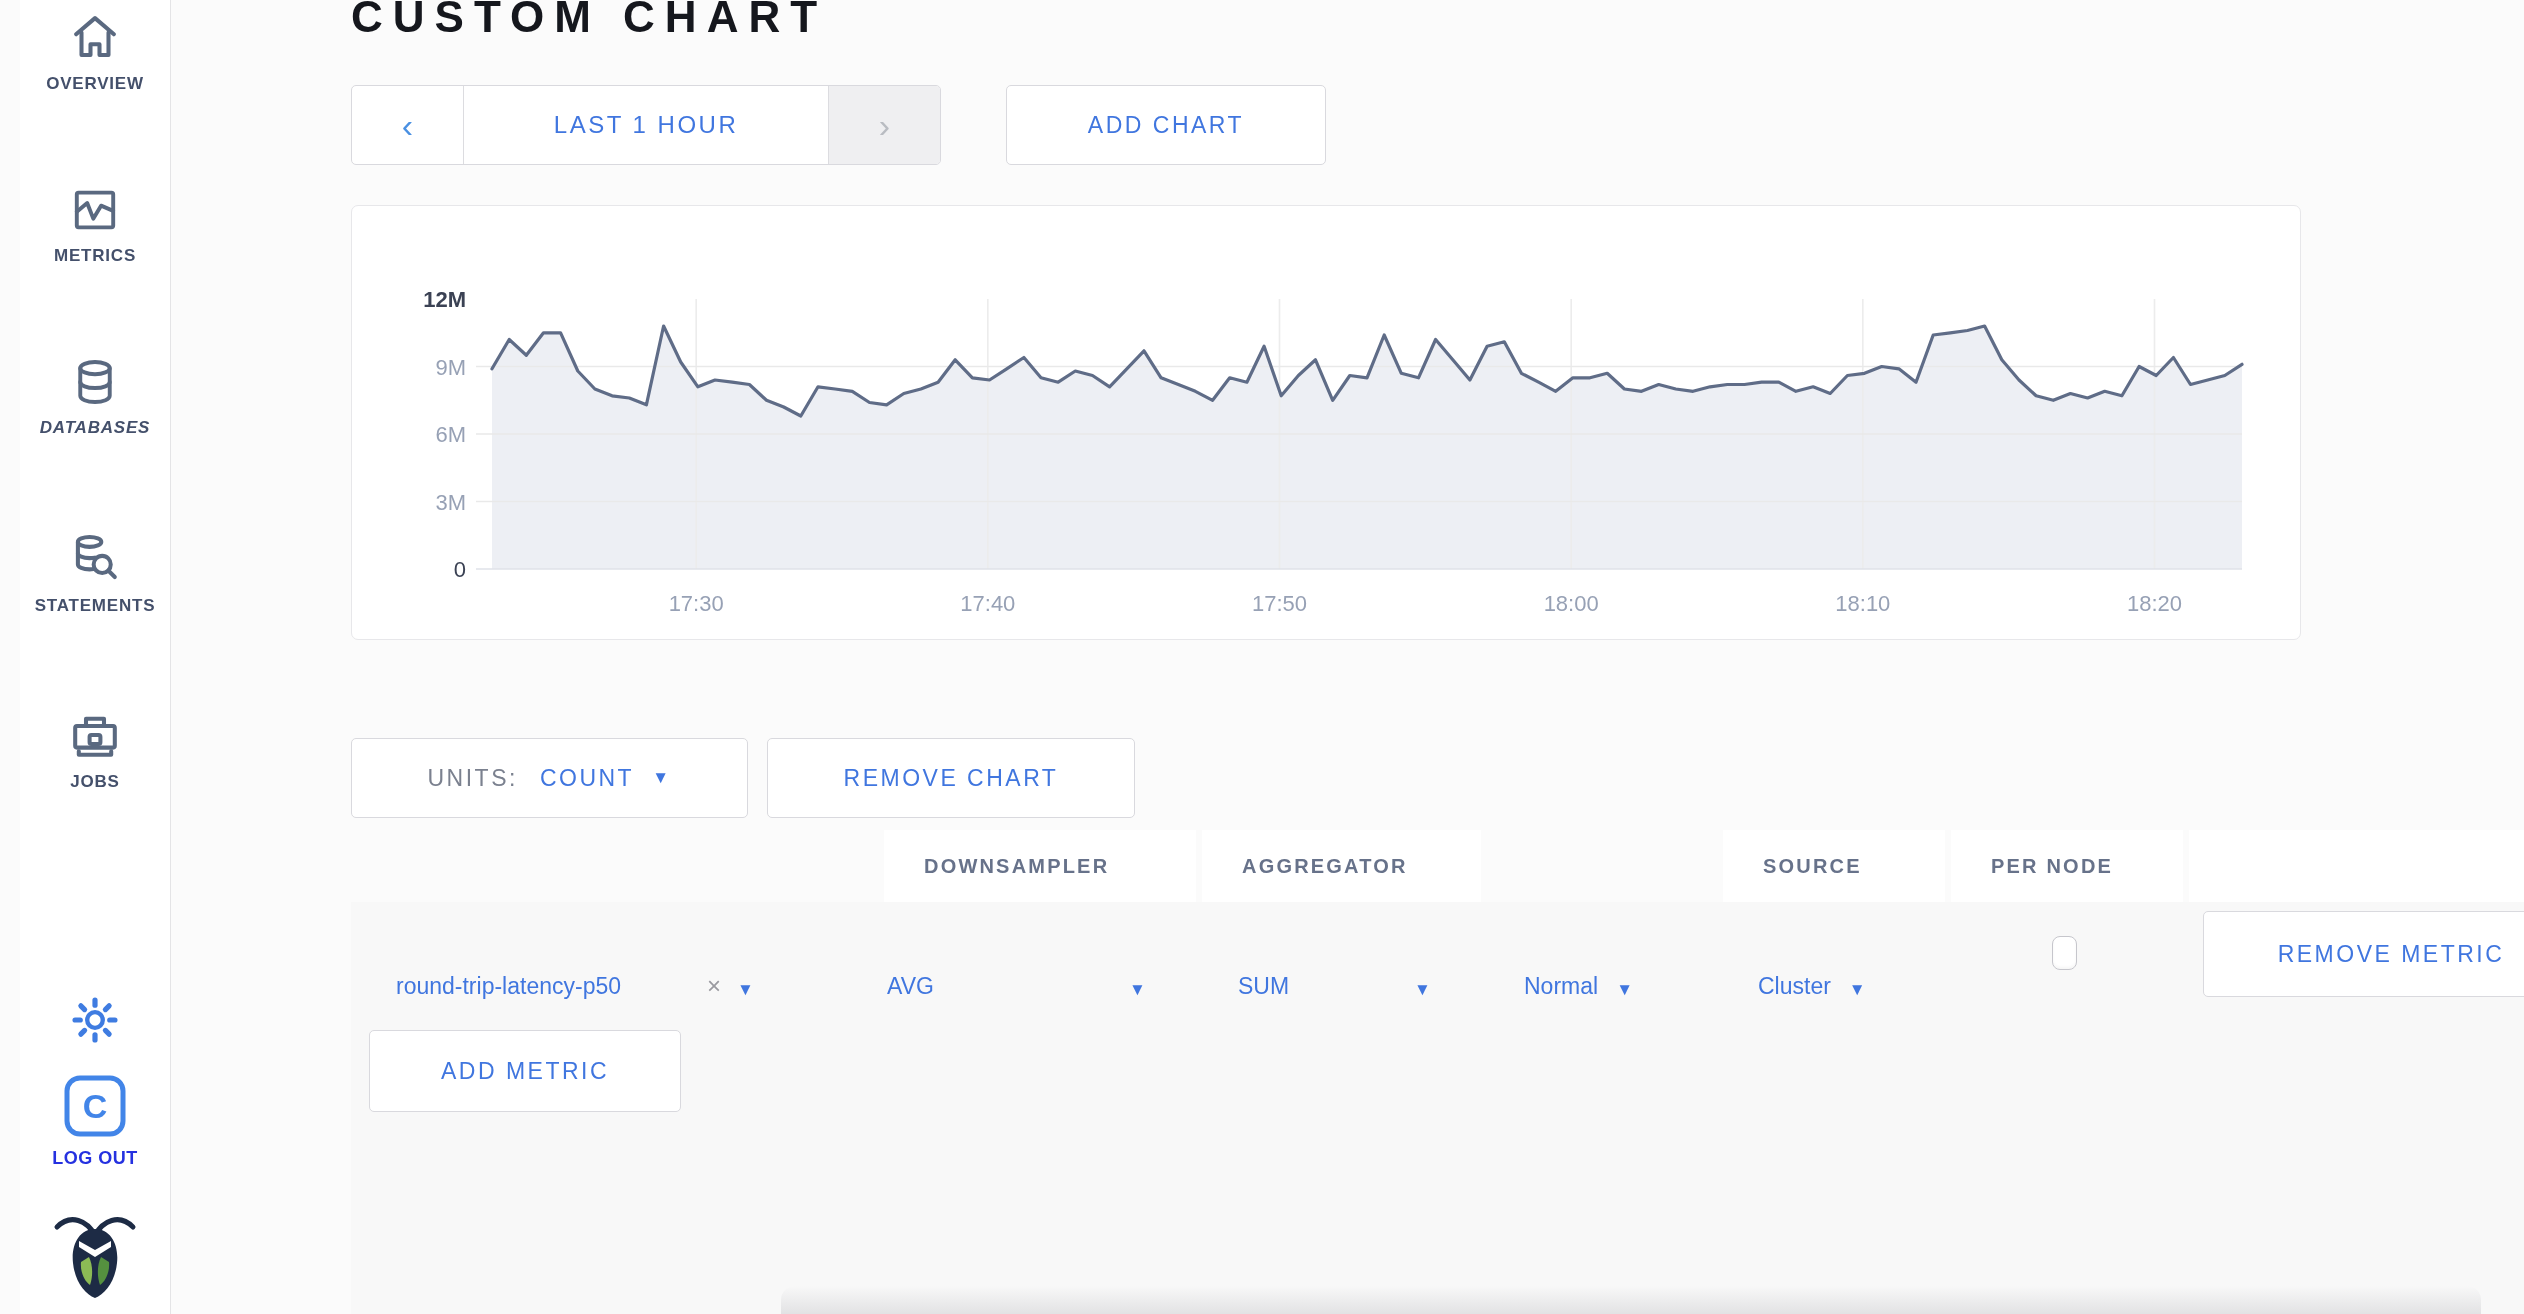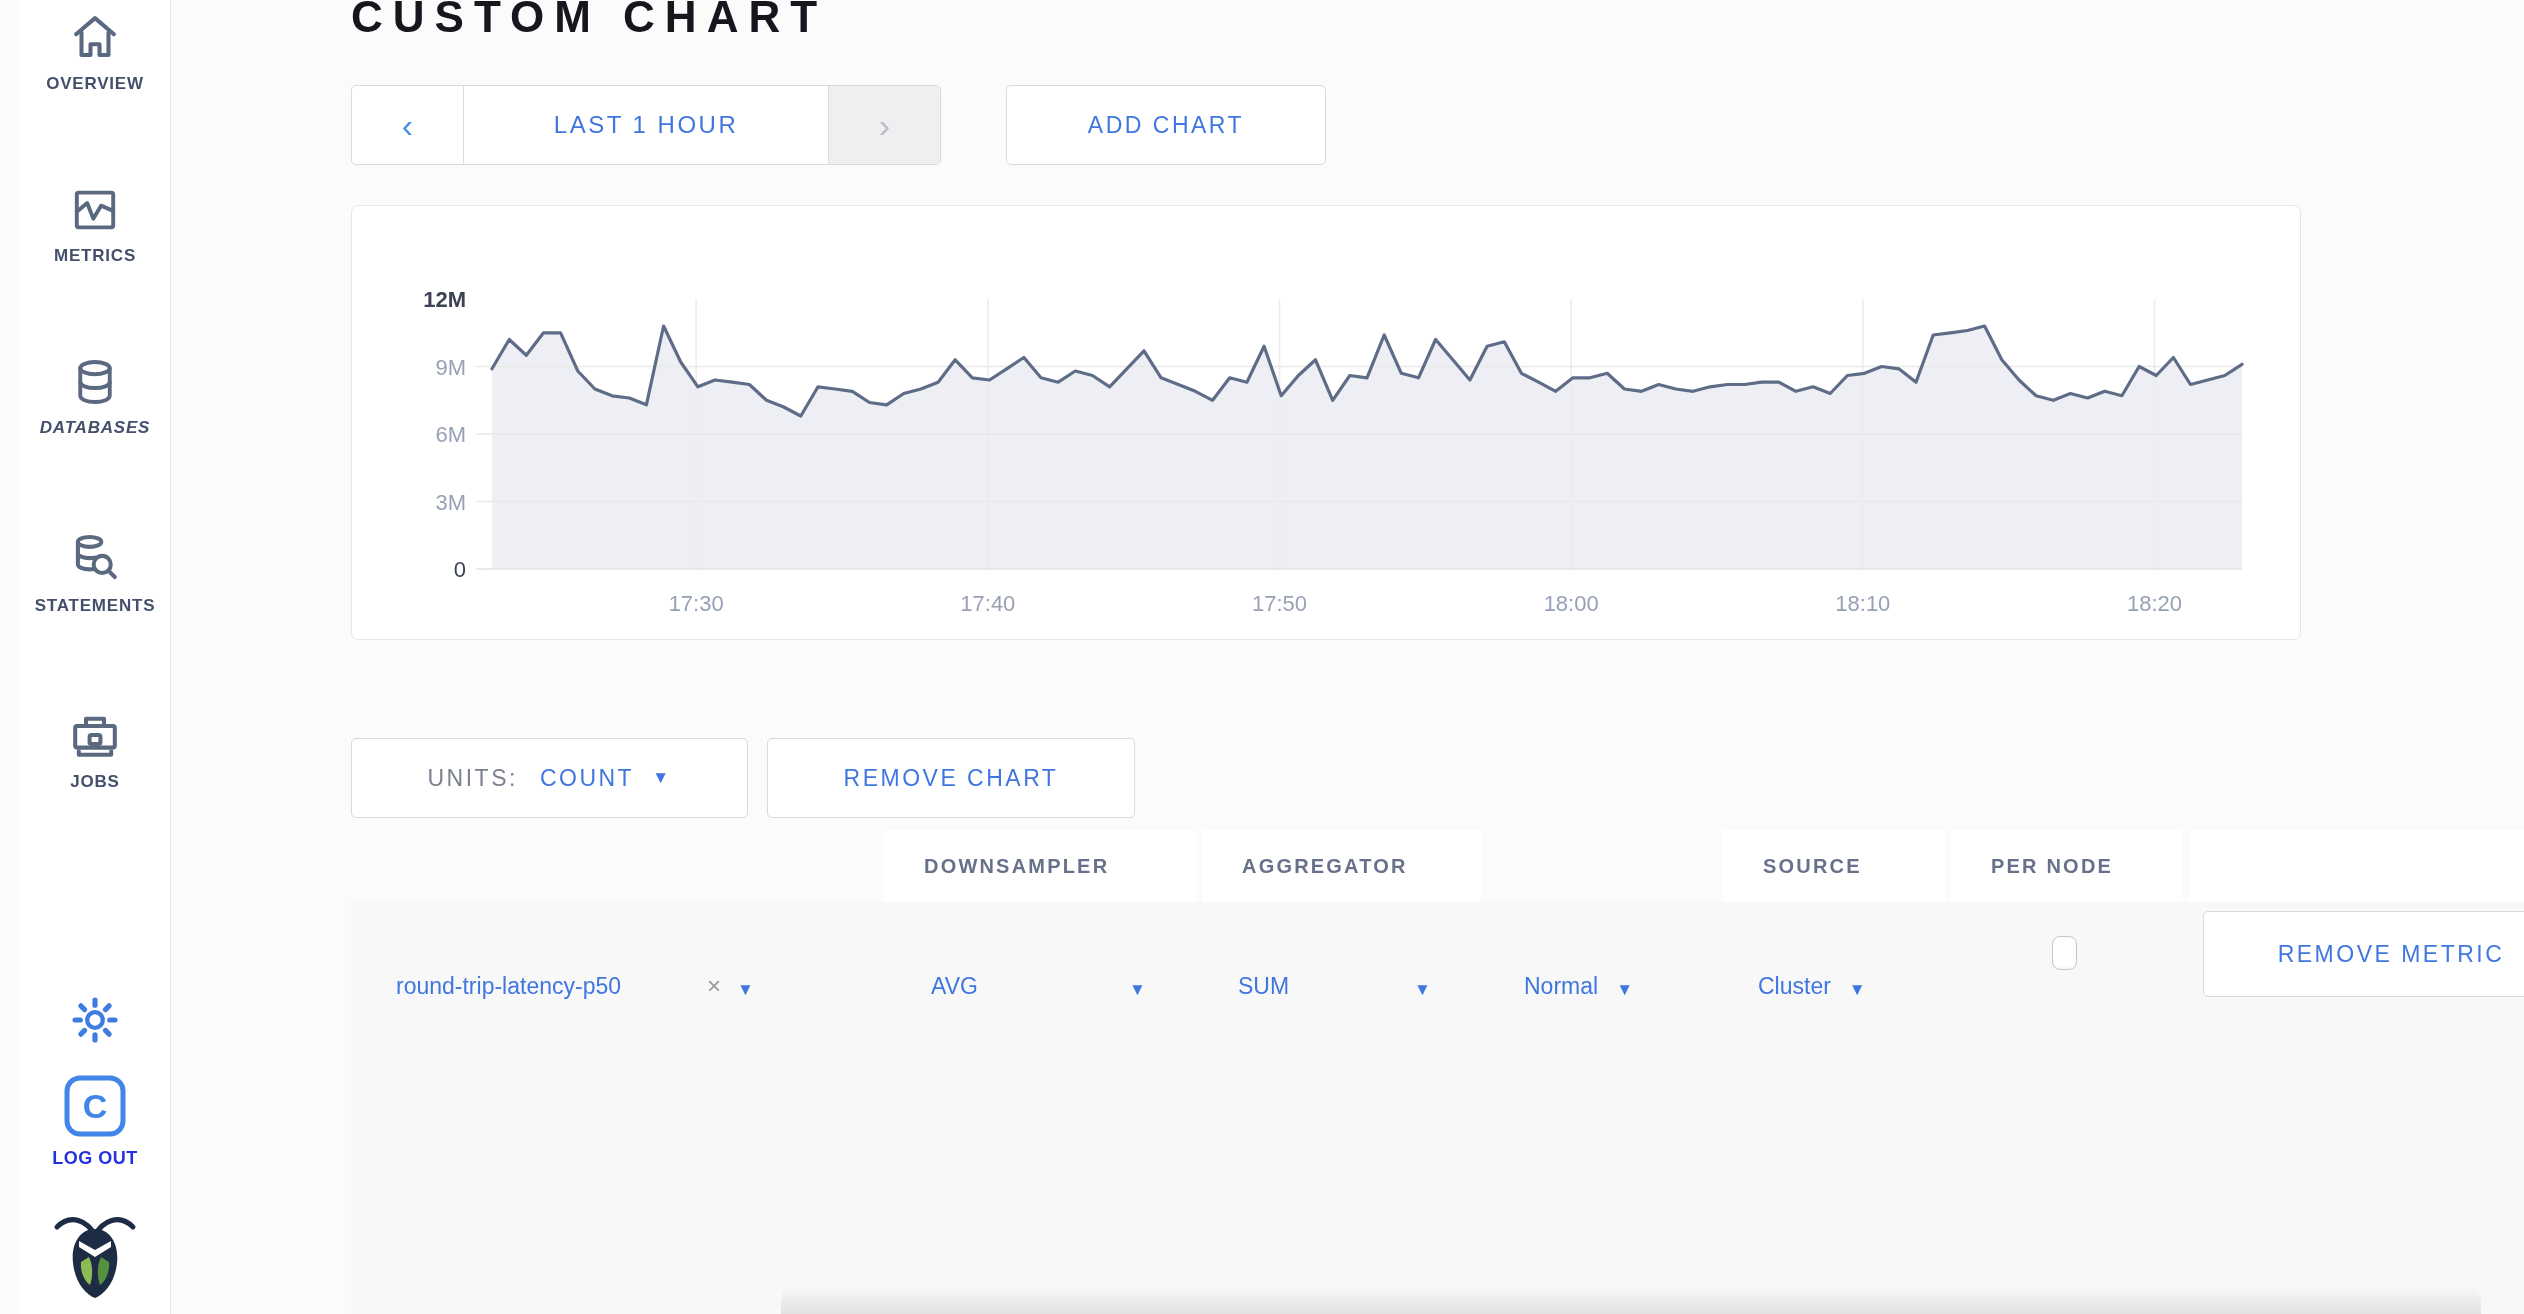--- a/index.html
+++ b/index.html
@@ -228,21 +228,21 @@
   <div class="tbl-header" style="left:1572px; width:222px;">SOURCE</div>
   <div class="tbl-header" style="left:1800px; width:232px;">PER NODE</div>
   <div class="tbl-header" style="left:2038px; width:412px;"></div>
 
   <div class="row-cell" style="left:245px;">
     <span>round-trip-latency-p50</span>
     <span class="metric-x">×</span>
     <span class="metric-caret">▼</span>
   </div>
 
-  <div class="row-cell" style="left:780px;">
+  <div class="row-cell" style="left:736px;">
     <span>AVG</span>
   </div>
   <div class="row-cell" style="left:978px;">
       <span class="caret" style="margin:0;">▼</span>
     </div>
 
   <div class="row-cell" style="left:1087px;">
     <span>SUM</span>
   </div>
   <div class="row-cell" style="left:1263px;">
@@ -256,15 +256,16 @@
 
   <div class="row-cell" style="left:1607px;">
     <span>Cluster</span>
     <span class="caret">▼</span>
   </div>
 
   <div class="checkbox"></div>
 
   <button class="btn remove-metric-btn">REMOVE METRIC</button>
 
+  <button class="btn add-metric-btn">ADD METRIC</button>
 
   <div class="bottom-fade"></div>
 </main>
 
 </body></html>

